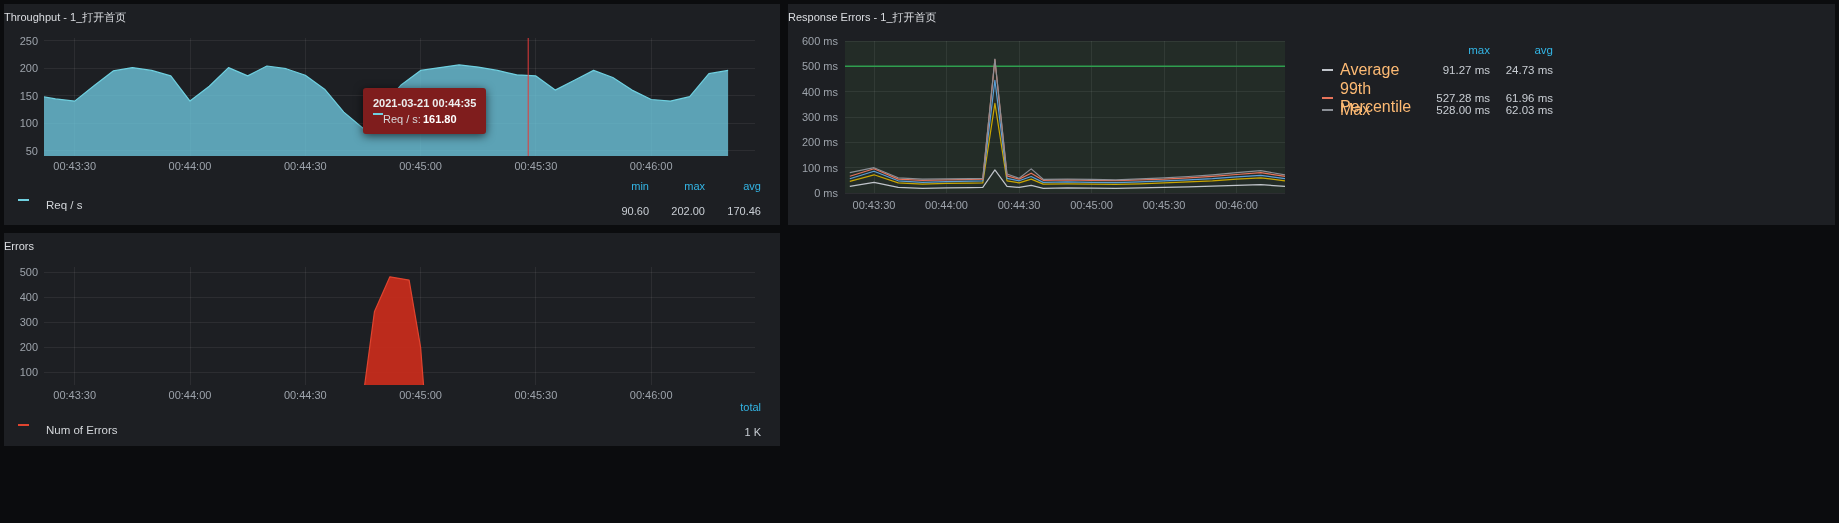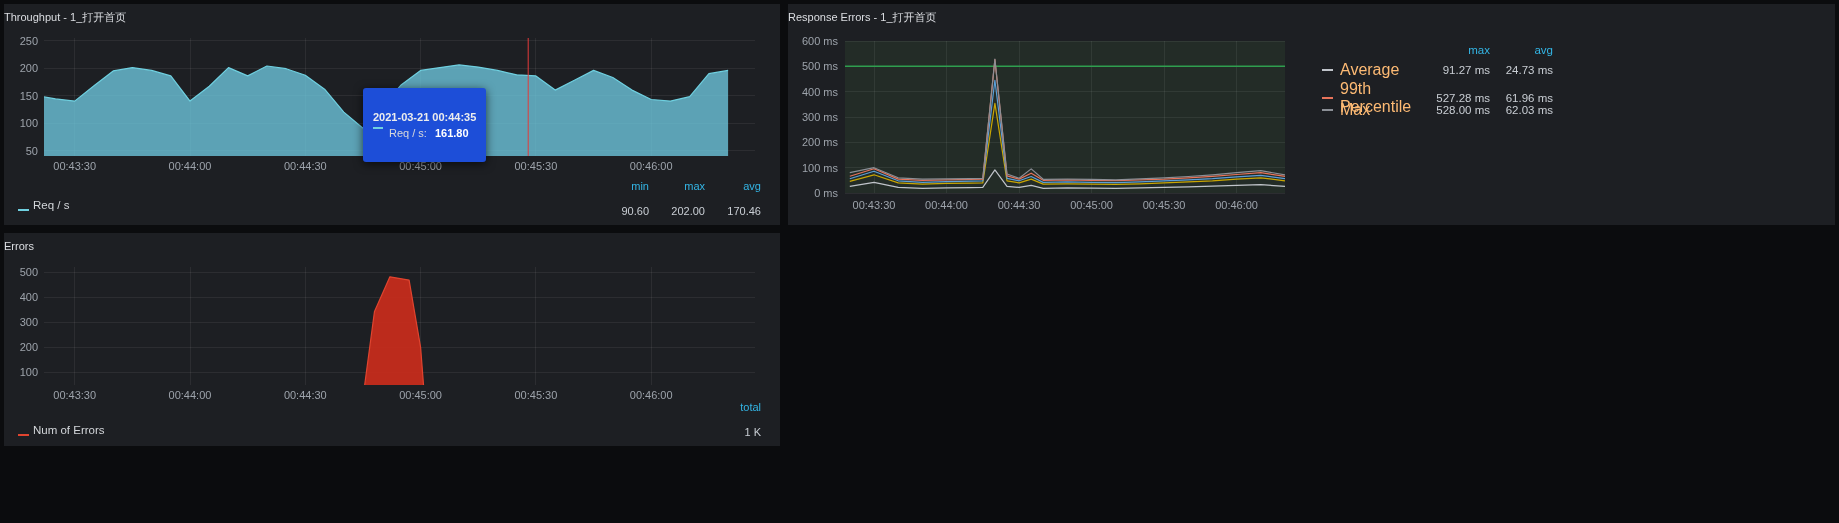--- a/index.html
+++ b/index.html
@@ -8,30 +8,30 @@
   .page{position:relative;width:1839px;height:523px;background:#0b0c0e;overflow:hidden}
   .panel{position:absolute;background:#1d1f23}
   .panel-title{position:absolute;top:0;left:0;right:0;height:26px;line-height:27px;text-align:left;
     font-size:11px;font-weight:500;color:#dcdee2;cursor:pointer;white-space:nowrap}
   .chart-svg{position:absolute;left:0;top:26px;display:block;cursor:crosshair}
   svg text.axis{fill:#9da3ab;font-size:11px;font-family:"Liberation Sans","DejaVu Sans",sans-serif}
   svg text.xlabel{text-anchor:middle}
   svg text.ylabel{text-anchor:end}
   svg line.grid{stroke:rgba(255,255,255,0.065);stroke-width:1;shape-rendering:crispEdges}
   .swatch{display:inline-block;width:11px;height:2px;vertical-align:middle;background:#888}
-  .legend-series{position:absolute;display:flex;align-items:flex-end;gap:4px;font-size:11.5px;color:#d3d6da;cursor:pointer}
+  .legend-series{position:absolute;display:flex;align-items:flex-start;gap:17px;font-size:11.5px;color:#d3d6da;cursor:pointer}
   .stats-grid{position:absolute;display:grid;row-gap:13px;font-size:11px;text-align:right}
   .stats-grid.cols3{grid-template-columns:repeat(3,56px)}
   .stats-grid.cols1{grid-template-columns:56px}
   .stats-grid .head{color:#33b5e5;font-weight:500;cursor:pointer}
   .stats-grid .val{color:#c9ced4}
-  .tooltip{position:absolute;left:359px;top:84px;background:#1d4ed8;border-radius:3px;padding:23px 10px;
+  .tooltip{position:absolute;left:359px;top:84px;background:#7f1d1d;border-radius:3px;padding:9px 10px;
     font-size:11px;color:#d8d9da;box-shadow:0 2px 10px rgba(0,0,0,.65);z-index:5;white-space:nowrap}
   .tooltip .tt-time{font-weight:700;margin-bottom:4px;color:#eceded}
-  .tt-row{display:flex;align-items:flex-start;gap:6px}
+  .tt-row{display:flex;align-items:flex-start;}
   .tt-swatch{display:inline-block;width:10px;height:2px;background:#6fd0e0}
   .tt-val{font-weight:700;margin-left:2px;color:#fff}
   .rt-legend{position:absolute;left:534px;top:36px}
   .rt-row{display:grid;grid-template-columns:18px 92px 58px 63px;height:20px;align-items:center;cursor:pointer}
   .rt-row .rt-name{color:#fdba74;font-size:16px}
   .rt-row .rt-val{text-align:right;color:#c9ced4;font-size:11.5px}
   .rt-row .rt-val.head{color:#33b5e5;font-weight:500}
   .rt-swatch{width:11px;height:2px;background:#888}
 </style>
 </head>

